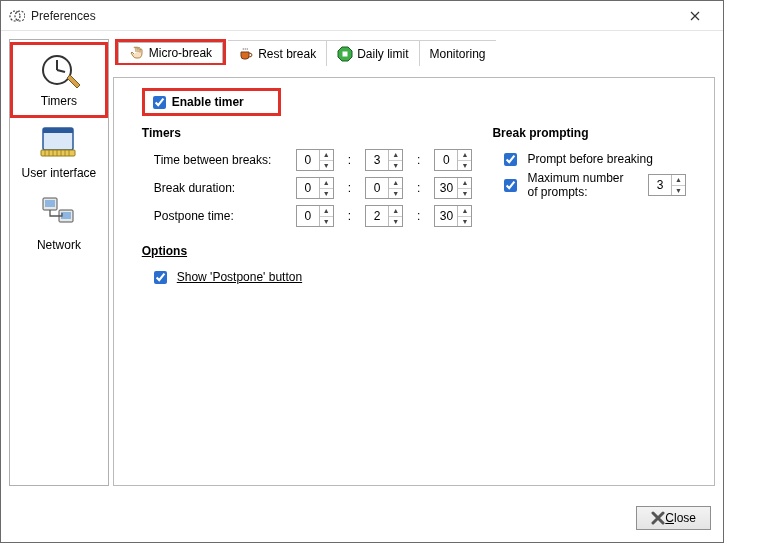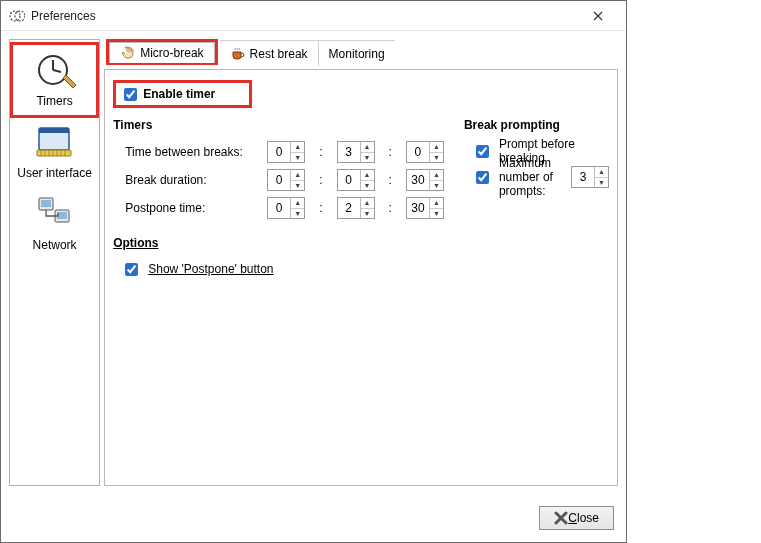--- a/index.html
+++ b/index.html
@@ -4,21 +4,21 @@
 <style>
   * { box-sizing: border-box; }
   html, body {
     margin: 0; padding: 0;
     font-family: "Segoe UI", Tahoma, sans-serif;
     font-size: 12px;
     color: #000;
     background: #fff;
   }
   .window {
-    width: 627px; height: 543px;
+    width: 724px; height: 543px;
     border: 1px solid #6a6a6a;
     background: #fff;
     position: relative;
     display: flex; flex-direction: column;
   }
   .titlebar {
     height: 30px;
     display: flex; align-items: center;
     padding: 0 8px;
     border-bottom: 1px solid #e5e5e5;
@@ -98,22 +98,22 @@
     padding: 0;
     margin-right: 2px;
     display: flex; align-items: flex-start;
     border-bottom: 3px solid #e1302a;
   }
   .tab-highlight-wrap .tab { top: 0; border-bottom: none;}
   .content-panel {
     flex: 1;
     border: 1px solid #b9b9b9;
     background: #fff;
-    margin-top: 4px;
-    padding: 10px 8px;
+    margin-top: 12px;
+    padding: 10px 28px;
     position: relative;
   }
   .enable-box {
     display: inline-flex; align-items: center;
     gap: 6px;
     padding: 4px 34px 4px 8px;
     border: 3px solid #e1302a;
     margin-bottom: 6px;
   }
   .enable-box label { font-weight: bold; }
@@ -256,20 +256,29 @@
           <span class="tab-icon">
             <svg viewBox="0 0 16 16" width="16" height="16">
               <path d="M3 6 h8 v4 a3 3 0 0 1 -3 3 h-2 a3 3 0 0 1 -3 -3 z" fill="#d86b1f" stroke="#7a3a10"></path>
               <path d="M11 7 q3 0 3 2 q0 2 -3 2" fill="none" stroke="#7a3a10"></path>
               <path d="M5 2 q1 1 0 2 M7 2 q1 1 0 2 M9 2 q1 1 0 2" stroke="#a0a0a0" fill="none"></path>
             </svg>
           </span>
           <span>Rest break</span>
         </div>
         <div class="tab">
+          <span class="tab-icon">
+            <svg viewBox="0 0 16 16" width="16" height="16">
+              <polygon points="5,1 11,1 15,5 15,11 11,15 5,15 1,11 1,5" fill="#3fae49" stroke="#16601f"></polygon>
+              <rect x="5.5" y="5.5" width="5" height="5" fill="#fff"></rect>
+            </svg>
+          </span>
+          <span>Daily limit</span>
+        </div>
+        <div class="tab">
           <span>Monitoring</span>
         </div>
       </div>
 
       <div class="content-panel">
         <div class="enable-box">
           <input type="checkbox" checked="" style="">
           <label style="font-weight:bold">Enable timer</label>
         </div>
 

